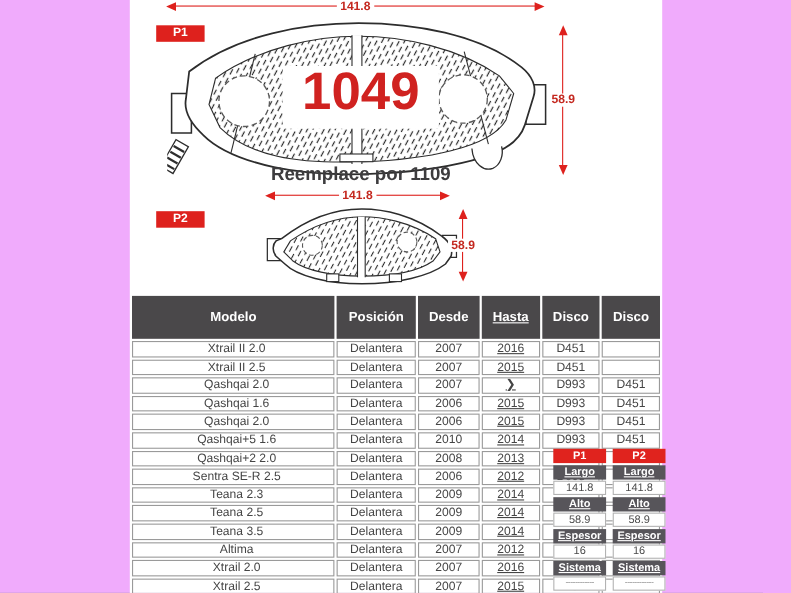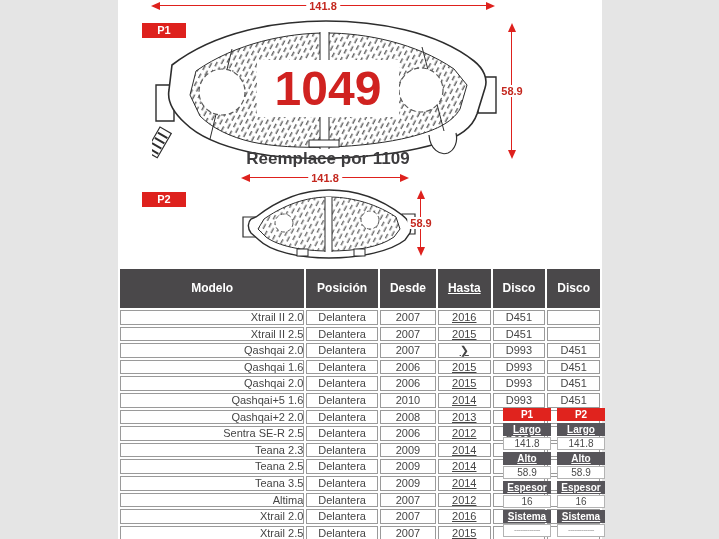--- a/index.html
+++ b/index.html
@@ -1,16 +1,16 @@
 <!DOCTYPE html>
 <html><head>
 <meta charset="utf-8">
 <style>
   html,body{margin:0;padding:0;background:#48714e;font-family:"Liberation Sans",sans-serif;}
-  .canvas{position:relative;width:719px;height:539px;background:#e5e5e5;overflow:hidden;}
+  .canvas{position:relative;width:719px;height:539px;background:#f0abfc;overflow:hidden;}
   .sheet{position:absolute;left:118px;top:0;width:484px;height:539px;background:#ffffff;}
 
   
   .badge{position:absolute;width:44px;height:15px;background:#de211d;color:#fff;
          font-size:11px;font-weight:bold;text-align:center;line-height:15px;}
 
   
   .dim{position:absolute;}
   .dim-h{height:12px;}
   .dim-h .dline{position:absolute;left:2px;right:2px;top:5px;border-top:1.6px solid #de211d;}
@@ -22,31 +22,31 @@
   .dim-v .dline{position:absolute;top:2px;bottom:2px;left:5px;border-left:1.6px solid #de211d;}
   .dim-v .at{position:absolute;top:-1px;left:2px;width:0;height:0;
              border-left:4px solid transparent;border-right:4px solid transparent;border-bottom:9px solid #de211d;}
   .dim-v .ab{position:absolute;bottom:-1px;left:2px;width:0;height:0;
              border-left:4px solid transparent;border-right:4px solid transparent;border-top:9px solid #de211d;}
   .dlabel{position:absolute;left:50%;top:50%;transform:translate(-50%,-50%);
           background:#fff;padding:0 3px;color:#c4281f;font-weight:bold;font-size:11px;white-space:nowrap;}
 
   
   .numbox{position:absolute;left:139px;top:60px;width:142px;height:57px;background:#fff;
-          display:flex;align-items:center;justify-content:center;}
+          display:flex;align-items:flex-start;justify-content:center;}
   .numbox span{color:#d02220;font-size:48px;font-weight:bold;letter-spacing:0px;line-height:1;}
   .note{position:absolute;left:110px;top:149px;width:200px;text-align:center;
         color:#3d3c3e;font-size:17px;font-weight:bold;}
 
   
   table.fit{position:absolute;left:0px;top:267px;border-collapse:separate;border-spacing:2px;table-layout:fixed;}
   table.fit th{background:#4a484a;color:#fff;font-size:12px;font-weight:bold;height:19px;padding:10px;line-height:19px;}
   table.fit td{border:1px solid #9a9a9a;font-size:11px;color:#454545;height:12.6px;line-height:12.6px;
                padding:0;text-align:center;box-sizing:content-box;overflow:hidden;white-space:nowrap;}
-  table.fit td.c0{text-align:right;padding-left:6px;width:184px;}
+  table.fit td.c0{text-align:center;padding-left:6px;width:184px;}
   table.fit th.c0{width:190px;}
   table.fit .c1{width:52px;} table.fit .c2{width:32px;} table.fit .c3{width:26px;text-decoration:underline;}
   table.fit .c4{width:31px;} table.fit .c5{width:32px;}
   table.fit td.c0{width:183px;}
 
   
   .spec{position:absolute;top:408px;width:48px;}
   .spec0{left:385px;} .spec1{left:439px;}
   .spec .sh{height:13px;background:#e0231e;color:#fff;font-size:10px;font-weight:bold;
             text-align:center;line-height:13px;margin-bottom:1.5px;}

